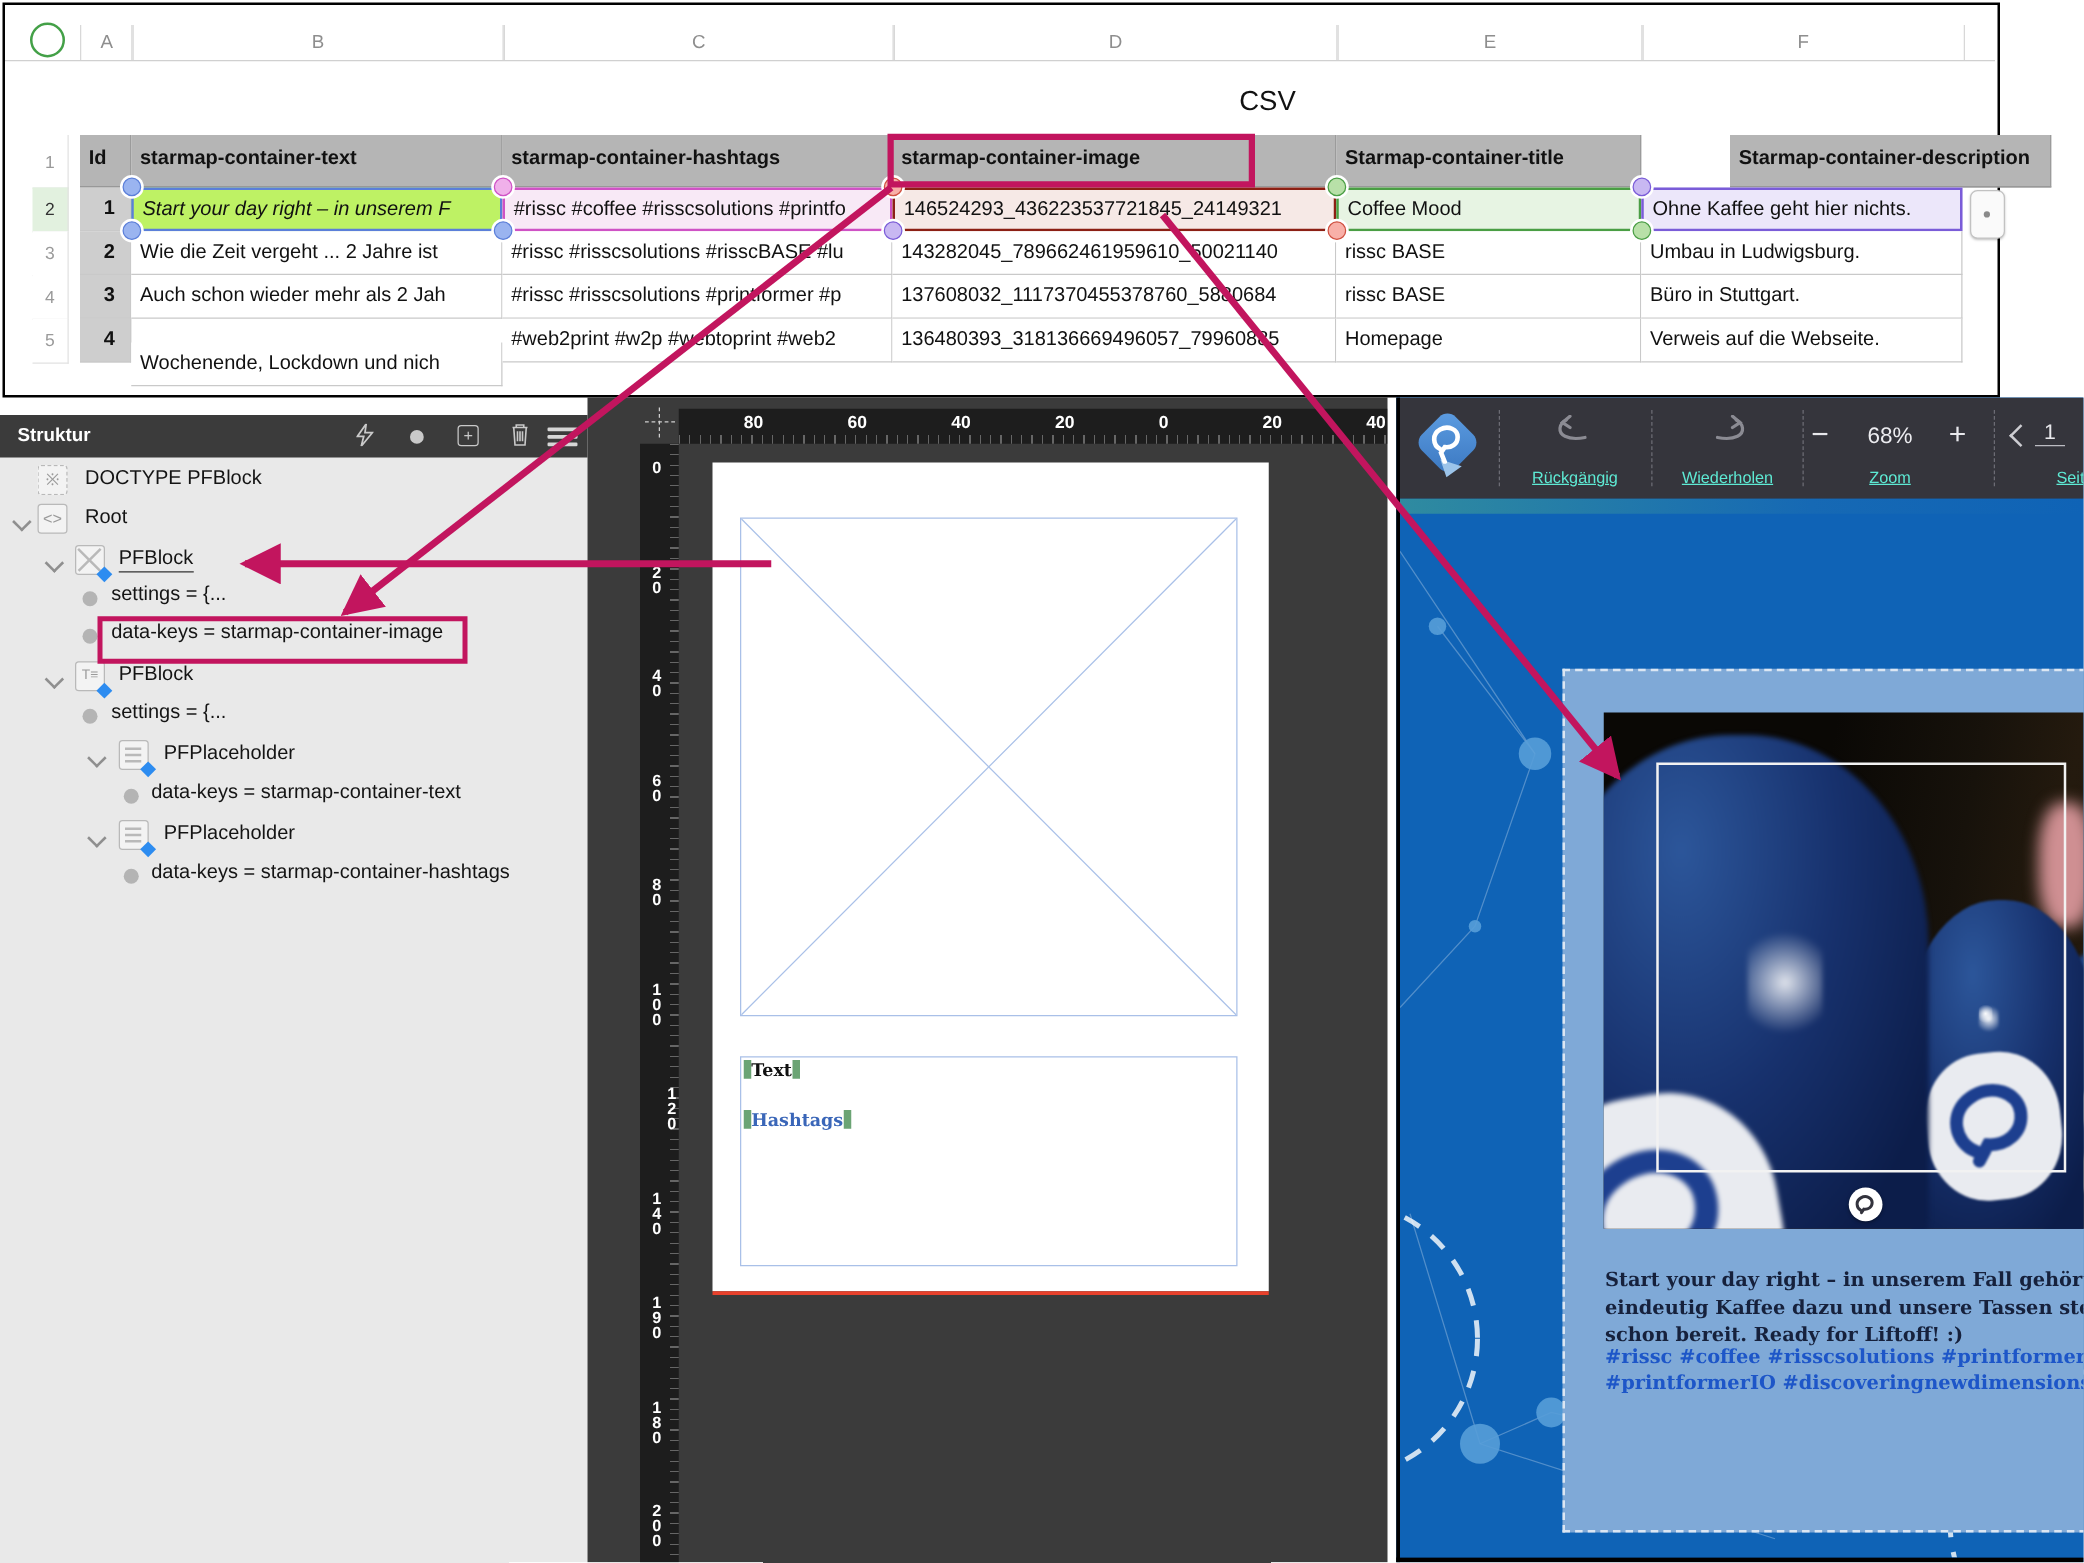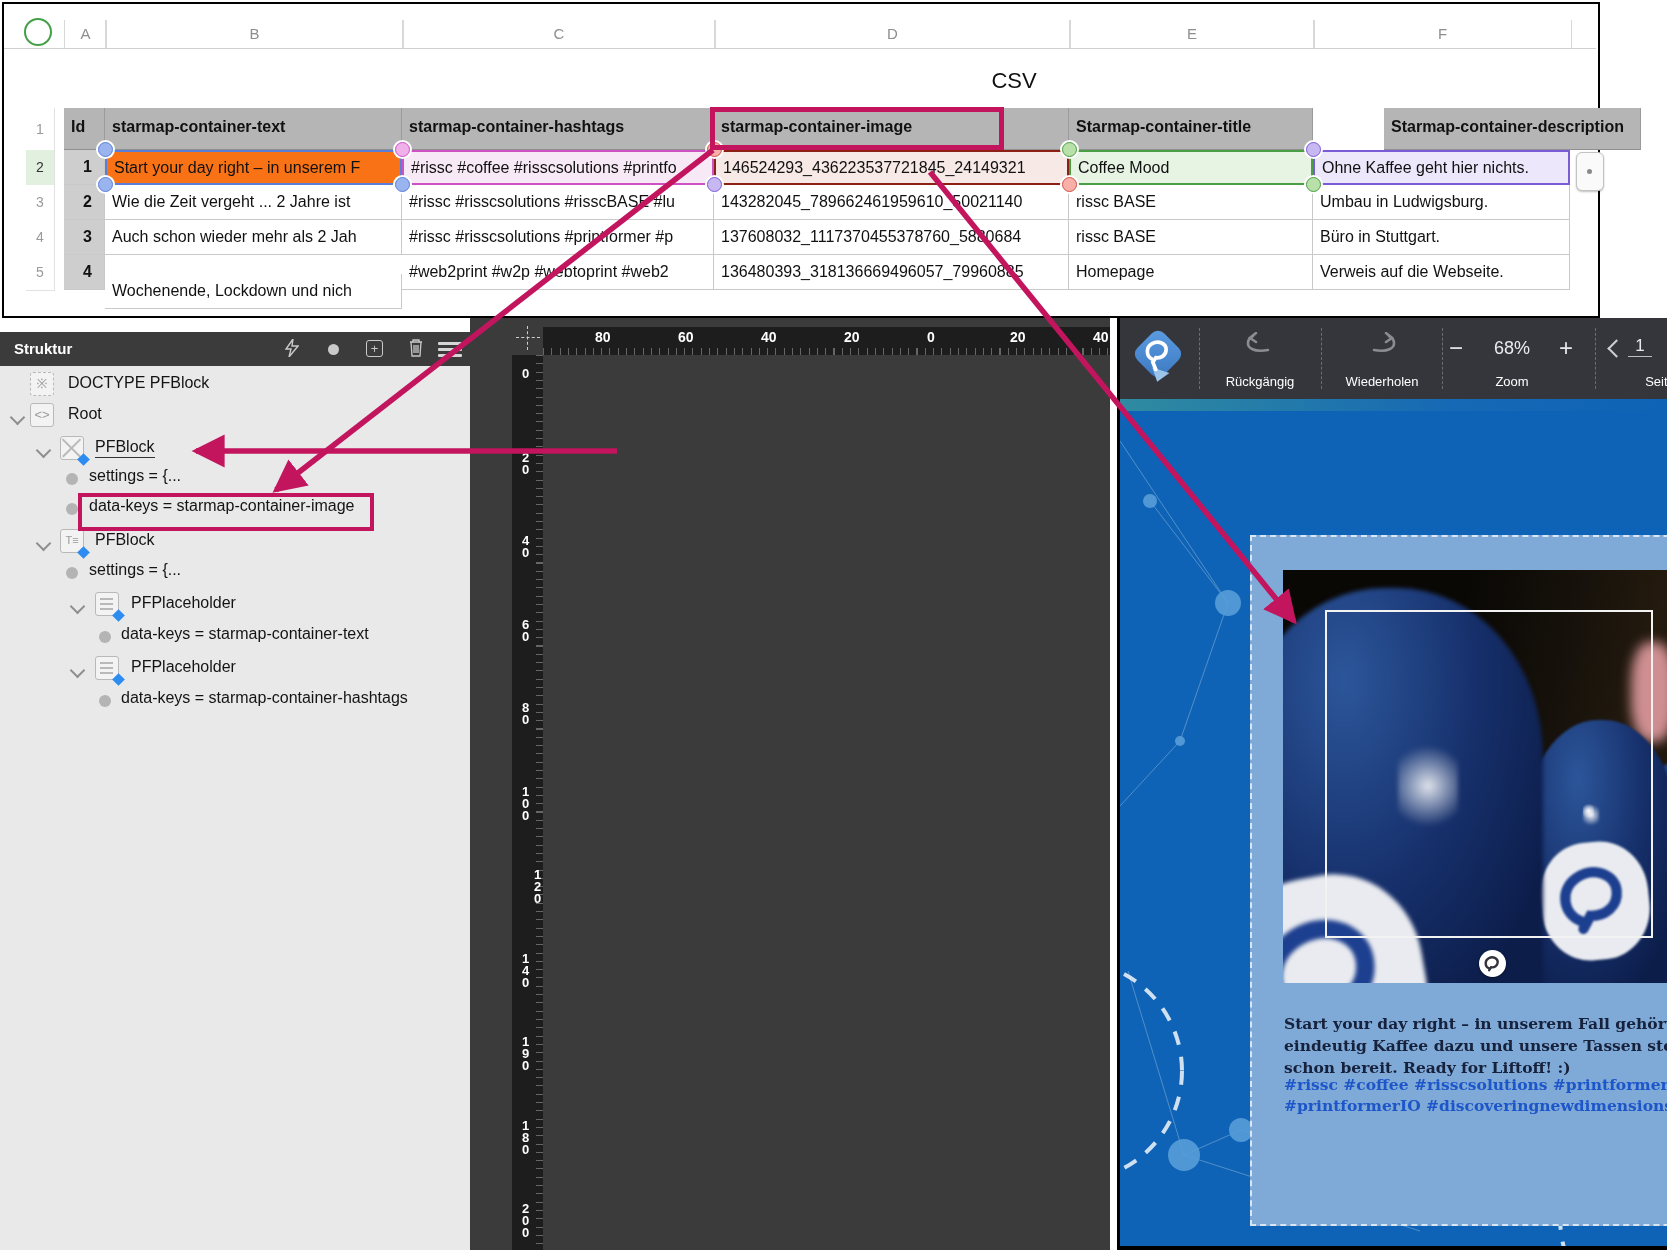--- a/index.html
+++ b/index.html
@@ -16,21 +16,21 @@
   #csv-title{left:930px;top:64px;width:160px;height:30px;text-align:center;
              font-size:22px;color:#111;font-weight:500;}
   .rownum{position:absolute;left:22px;width:28px;text-align:center;color:#9a9a9a;
           font-size:14px;border-bottom:1px solid #e2e2e2;border-right:1px solid #e2e2e2;background:#fff;}
   .rownum.sel{background:#e2f1df;color:#333;}
   .cell{position:absolute;overflow:hidden;white-space:nowrap;font-size:16px;color:#111;
         padding:0 0 0 7px;box-sizing:border-box;border-right:1px solid #c9c9c9;
         border-bottom:1px solid #c9c9c9;background:#fff;line-height:33px;}
   .cell.hdr{background:#b5b5b5;font-weight:bold;border-right:1px solid #9b9b9b;border-bottom:1px solid #8f8f8f;line-height:38px;}
   .cell.idc{background:#cecece;font-weight:bold;}
-  .cell.selB{background:#f97316;border:2px solid #5b7fd9;line-height:31px;}
+  .cell.selB{background:#bef264;border:2px solid #5b7fd9;line-height:31px;font-style:italic;}
   .cell.selC{background:#f8e9f6;border:2px solid #cf52c5;line-height:31px;}
   .cell.selD{background:#f6e9e6;border:2px solid #8c2014;line-height:31px;}
   .cell.selE{background:#e7f4e3;border:2px solid #4a9e44;line-height:31px;}
   .cell.selF{background:#ece7fa;border:2px solid #7a5cd8;line-height:31px;}
   .handle{position:absolute;width:13px;height:13px;border-radius:50%;box-shadow:0 0 0 2px #fff;z-index:6;}
   #f2-grip{left:1572px;top:148px;width:26px;height:37px;background:#fafafa;border:1px solid #c2c2c2;
            border-radius:6px;box-shadow:0 1px 2px rgba(0,0,0,.25);z-index:7;}
   #f2-grip::after{content:"";position:absolute;left:10px;top:16px;width:5px;height:5px;border-radius:50%;background:#8a8a8a;}
 
   
@@ -80,21 +80,21 @@
   #img-frame{position:absolute;left:22px;top:44px;width:398px;height:399px;border:1px solid #a9c0e8;box-sizing:border-box;}
   #txt-frame{position:absolute;left:22px;top:475px;width:398px;height:168px;border:1px solid #a9c0e8;box-sizing:border-box;}
   .ph-label{position:absolute;font-family:"DejaVu Serif",serif;font-weight:bold;font-size:14px;}
   .brk{display:inline-block;width:6px;height:15px;background:#6ba474;vertical-align:-2px;}
 
   
   #preview{left:1117px;top:318px;width:550px;height:932px;background:#0f63b6;overflow:hidden;
            border-left:3px solid #000;border-bottom:4px solid #000;box-sizing:border-box;}
   #toolbar{position:absolute;left:0;top:0;width:547px;height:81px;background:#35353c;}
   .tb-sep{position:absolute;top:10px;height:61px;border-left:1px dashed #6c6c74;}
-  .tb-label{position:absolute;top:56px;font-size:13px;color:#ffffff;transform:translateX(-50%);white-space:nowrap;}
+  .tb-label{position:absolute;top:56px;font-size:13px;color:#5eead4;transform:translateX(-50%);white-space:nowrap;text-decoration:underline;}
   .tb-icon{position:absolute;top:14px;transform:translateX(-50%);}
   #tb-zoomval{position:absolute;top:20px;font-size:18px;color:#ececf0;transform:translateX(-50%);}
   .zbtn{position:absolute;top:20px;width:22px;height:22px;color:#e8e8ec;font-size:24px;line-height:20px;text-align:center;transform:translateX(-50%);}
   #pg-num{position:absolute;left:508px;top:18px;width:24px;text-align:center;color:#e8e8ec;font-size:17px;border-bottom:1.5px solid #bcbcc2;}
   #pg-chev{position:absolute;left:490px;top:24px;width:11px;height:11px;border-left:2px solid #cdcdd2;border-bottom:2px solid #cdcdd2;transform:rotate(45deg);}
   #logo-box{position:absolute;left:10px;top:8px;width:56px;height:62px;}
   #logo-diamond{position:absolute;left:9px;top:9px;width:38px;height:38px;border-radius:9px;
       transform:rotate(45deg);background:linear-gradient(135deg,#5d9de2,#3a77c0);}
   #logo-fold{position:absolute;left:20px;top:44px;width:0;height:0;border-left:9px solid transparent;
       border-right:9px solid transparent;border-top:12px solid #9cc4ea;transform:rotate(18deg);}
@@ -300,20 +300,33 @@
         <div class="vnum" style="top: 180px;">40</div>
         <div class="vnum" style="top: 264px;">60</div>
         <div class="vnum" style="top: 347px;">80</div>
         <div class="vnum" style="top: 431px;">100</div>
         <div class="vnum" style="top: 514px; margin-left: 12px;">120</div>
         <div class="vnum" style="top: 598px;">140</div>
         <div class="vnum" style="top: 681px;">190</div>
         <div class="vnum" style="top: 765px;">180</div>
         <div class="vnum" style="top: 848px;">200</div>
       </div>
+    <div id="page">
+      <div id="img-frame">
+        <svg width="100%" height="100%" viewBox="0 0 398 399" preserveAspectRatio="none">
+          <line x1="0" y1="0" x2="398" y2="399" stroke="#a9c0e8" stroke-width="1"></line>
+          <line x1="398" y1="0" x2="0" y2="399" stroke="#a9c0e8" stroke-width="1"></line>
+        </svg>
+      </div>
+      <div id="txt-frame">
+        <div class="ph-label" style="left:2px;top:2px;color:#111;"><span class="brk"></span><span>Text</span><span class="brk"></span></div>
+        <div class="ph-label" style="left:2px;top:42px;color:#3a66b8;"><span class="brk"></span><span>Hashtags</span><span class="brk"></span></div>
+      </div>
+      <div id="page-redline"></div>
+    </div>
   </div>
 
   <div id="preview" class="abs">
     <div id="pv-body">
       <svg class="net" width="547" height="835">
         <g stroke="rgba(255,255,255,0.28)" stroke-width="1" fill="none">
           <path d="M0 30 L108 192 L60 330 L0 395"></path>
           <path d="M108 192 L30 90"></path>
           <path d="M8 560 L64 744 L300 820"></path>
           <path d="M64 744 L121 719 L420 790"></path>

